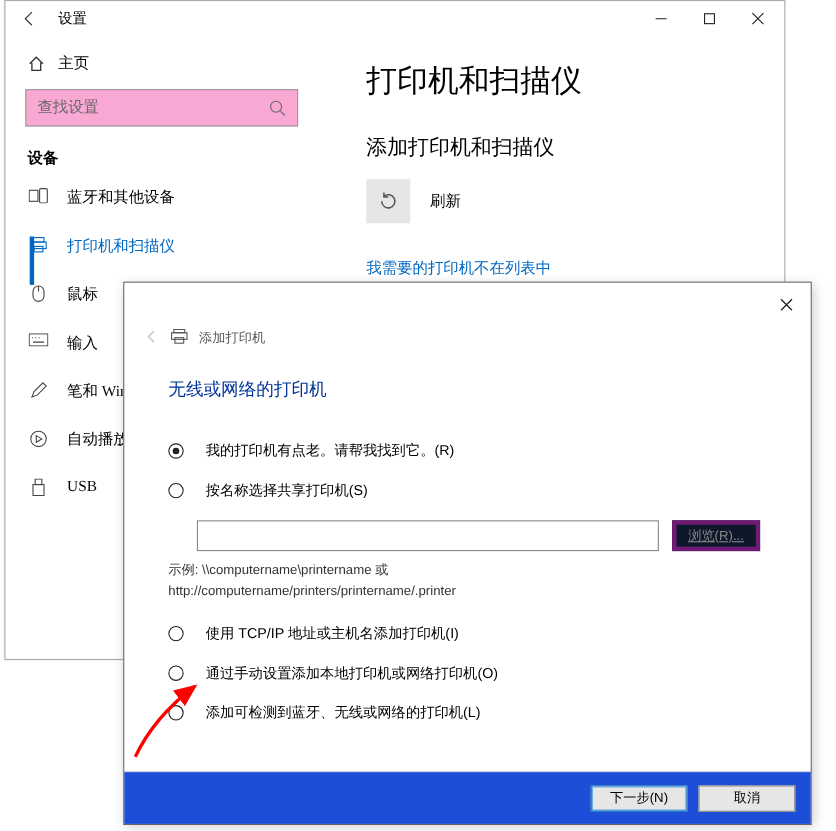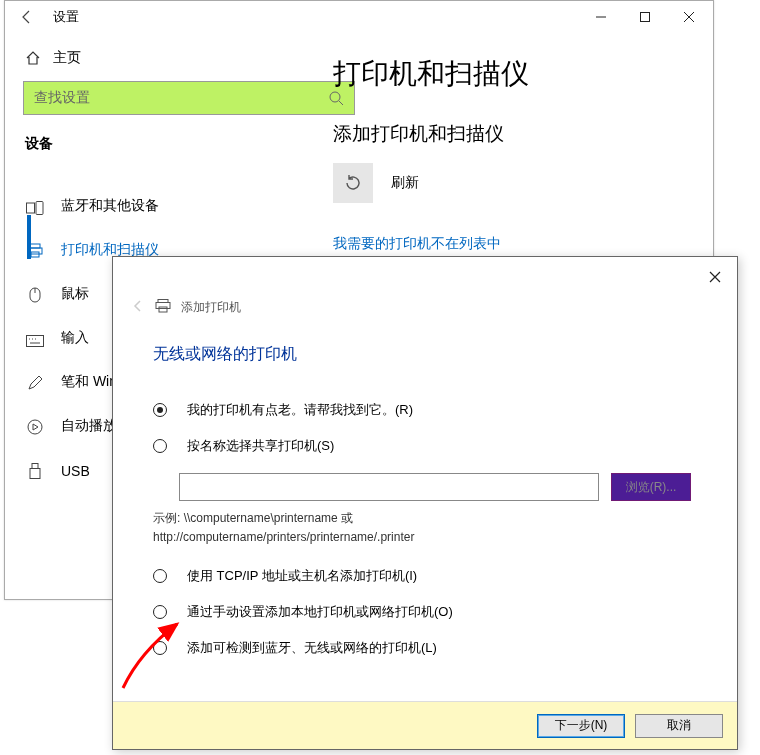--- a/index.html
+++ b/index.html
@@ -32,35 +32,35 @@
       display: flex; align-items: center; justify-content: center;
       color: #555;
     }
     .title-text { flex: 0 0 auto; font-size: 13px; margin-left: 6px;}
     .winctrl { margin-left: auto; display: flex; }
     .winctrl div { width: 44px; height: 32px; display:flex; align-items:center; justify-content:center; color:#222; }
     .settings-body { display: flex; height: calc(100% - 32px); }
     .sidebar { width: 320px; padding: 10px 0 0 18px; }
     .home-row { display:flex; align-items:center; gap:12px; padding: 6px 0 14px 2px; font-size:14px;}
     .searchbox {
-      width: 332px; height: 34px;
+      width: 248px; height: 34px;
       border: 1px solid #999;
-      background: #bef264;
+      background: #f9a8d4;
       display:flex; align-items:center;
       padding: 0 10px;
       color:#666;
       margin-bottom: 20px;
       font-family: Liberation Serif, serif;
     }
     .searchbox span:first-child { flex:1; }
     .section-title { font-weight:600; font-size:14px; margin: 6px 0 18px 2px;}
     .nav-item {
-      display:flex; align-items:flex-end; gap:16px;
+      display:flex; align-items:flex-start; gap:16px;
       height: 44px; padding-left: 2px;
-      font-size:14px; cursor:default;
+      font-size:14px; cursor:default;font-family:Liberation Serif, serif;
     }
     .nav-item.active { color:#0067c0; }
     .nav-item.active::before {
       content:""; position:absolute; left:4px; width:4px; height:44px; background:#0067c0;
     }
     .nav-item .nav-icon { width:20px; display:flex; justify-content:center; color:#444;}
     .nav-item.active .nav-icon { color:#0067c0;}
     .content { flex:1; padding: 22px 10px 0 8px; }
     .page-heading { font-size:28px; font-weight:400; margin-bottom:28px;}
     .sub-heading { font-size:19px; margin-bottom:16px;}
@@ -92,27 +92,27 @@
     .dialog-title { color:#003399; font-size:16px; margin-bottom:36px; }
     .radio-row { display:flex; align-items:center; gap:20px; margin-bottom:18px; font-size:13px;}
     .radio {
       width:14px; height:14px; border-radius:50%; border:1px solid #222; flex-shrink:0;
       display:inline-flex; align-items:center; justify-content:center;
     }
     .radio.checked::after { content:""; width:6px; height:6px; border-radius:50%; background:#222;}
     .indent { margin-left:26px; display:flex; gap:12px; align-items:center; margin-bottom:8px;}
     .textfield { width:420px; height:28px; border:1px solid #888; background:#fff;}
     .browse-btn {
-      width:80px; height:28px; background:#4c1d95; border:1px solid #701a75; color:#888;
-      display:flex; align-items:center; justify-content:center; font-size:12px;
+      width:80px; height:28px; background:#0f172a; border:4px solid #701a75; color:#888;
+      display:flex; align-items:center; justify-content:center; font-size:12px;text-decoration:underline;
     }
     .example { font-size:12px; color:#333; line-height:1.6; margin-bottom:20px;}
     .dialog-footer {
       position:absolute; bottom:0; left:0; right:0; height:48px;
-      border-top:1px solid #ddd; background:#fef9c3;
+      border-top:1px solid #ddd; background:#1d4ed8;
       display:flex; justify-content:flex-end; align-items:center; gap:10px; padding-right:14px;
     }
     .dlg-btn {
       width:88px; height:24px; border:1px solid #888; background:#e6e6e6;
       display:flex; align-items:center; justify-content:center; font-size:12px;
     }
     .dlg-btn.primary { border:1px solid #0067c0; box-shadow: inset 0 0 0 1px #5aa9e6;}
     
     .arrow {
       position:absolute;

